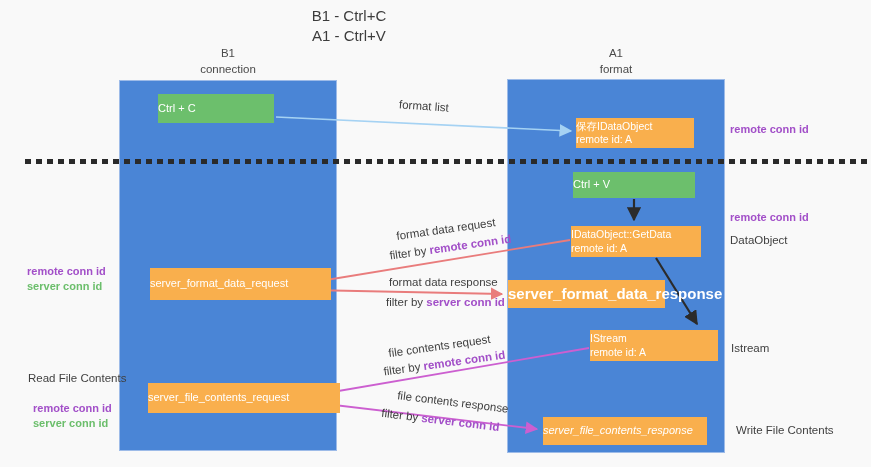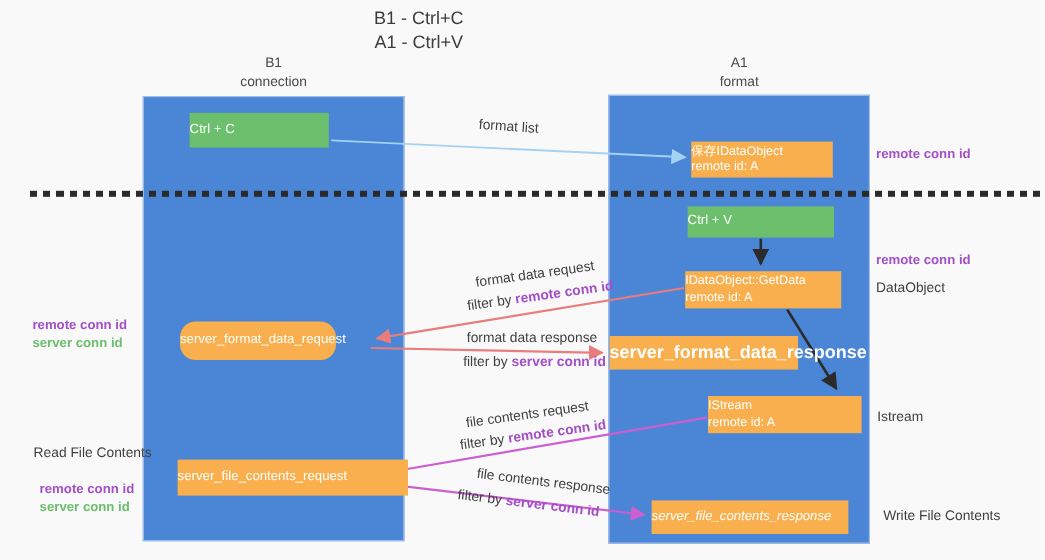--- a/index.html
+++ b/index.html
@@ -97,21 +97,21 @@
 
   <div class="node green" style="left:573px;top:172px;width:122px;height:26px;font-size:11px;">
     <span>Ctrl + V</span>
   </div>
 
   <div class="node orange" style="left:571px;top:226px;width:130px;height:31px;">
     <span>IDataObject::GetData</span>
     <span>remote id: A</span>
   </div>
 
-  <div class="node orange" style="left:150px;top:268px;width:130px;height:32px;font-size:11px;border-radius:13px;">
+  <div class="node orange" style="left:150px;top:268px;width:181px;height:32px;font-size:11px;">
     <span>server_format_data_request</span>
   </div>
 
   <div class="node orange" style="left:508px;top:280px;width:157px;height:28px;font-size:15px;font-weight:bold;">
     <span>server_format_data_response</span>
   </div>
 
   <div class="node orange" style="left:590px;top:330px;width:128px;height:31px;">
     <span>IStream</span>
     <span>remote id: A</span>

